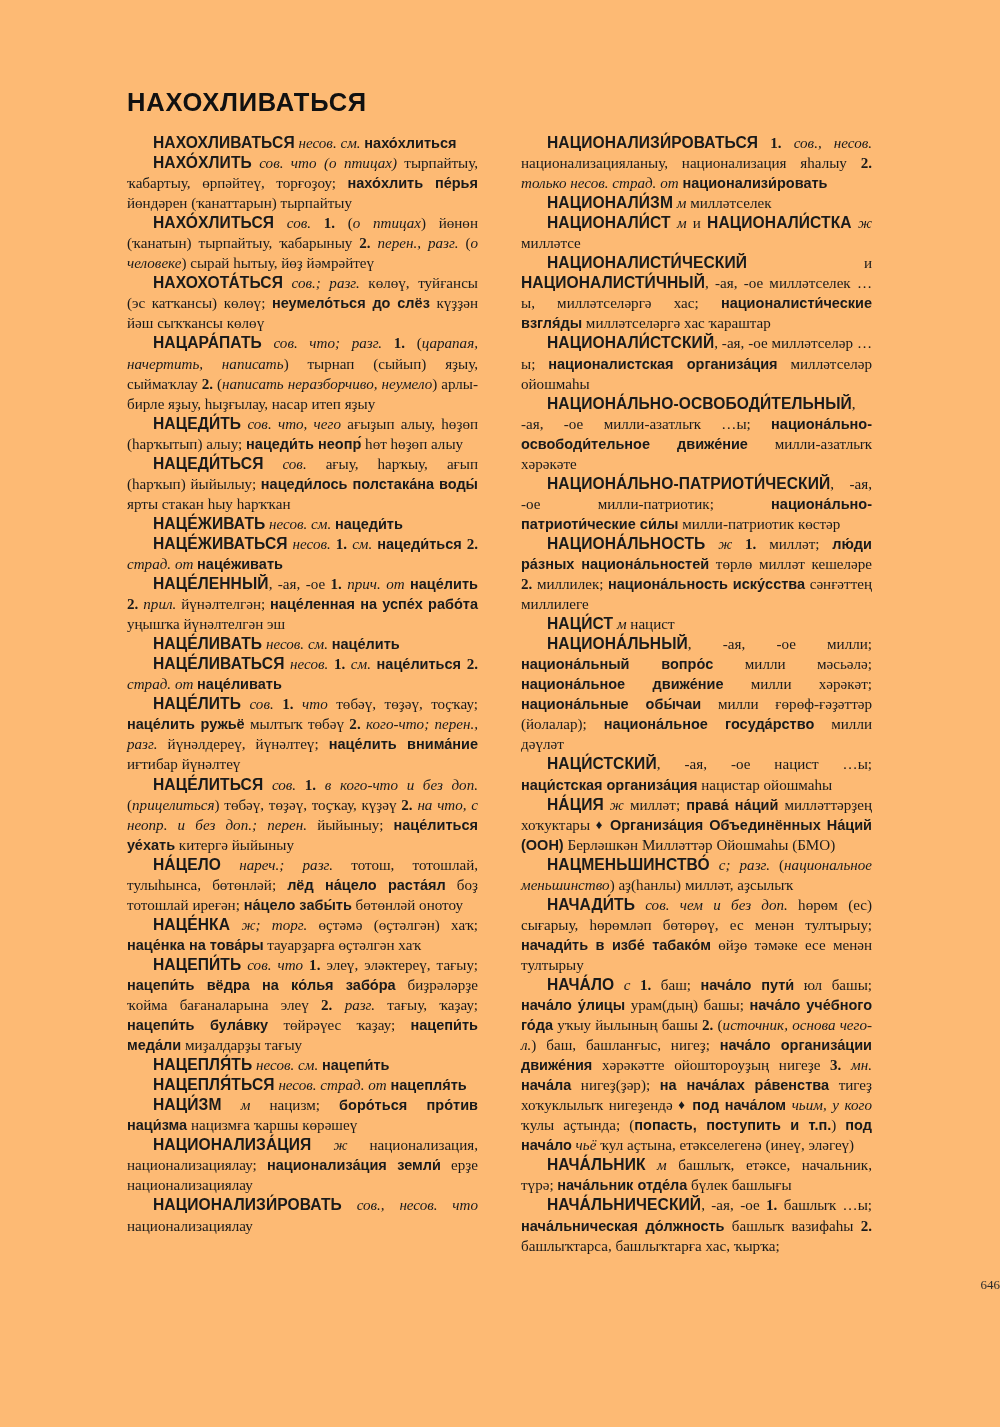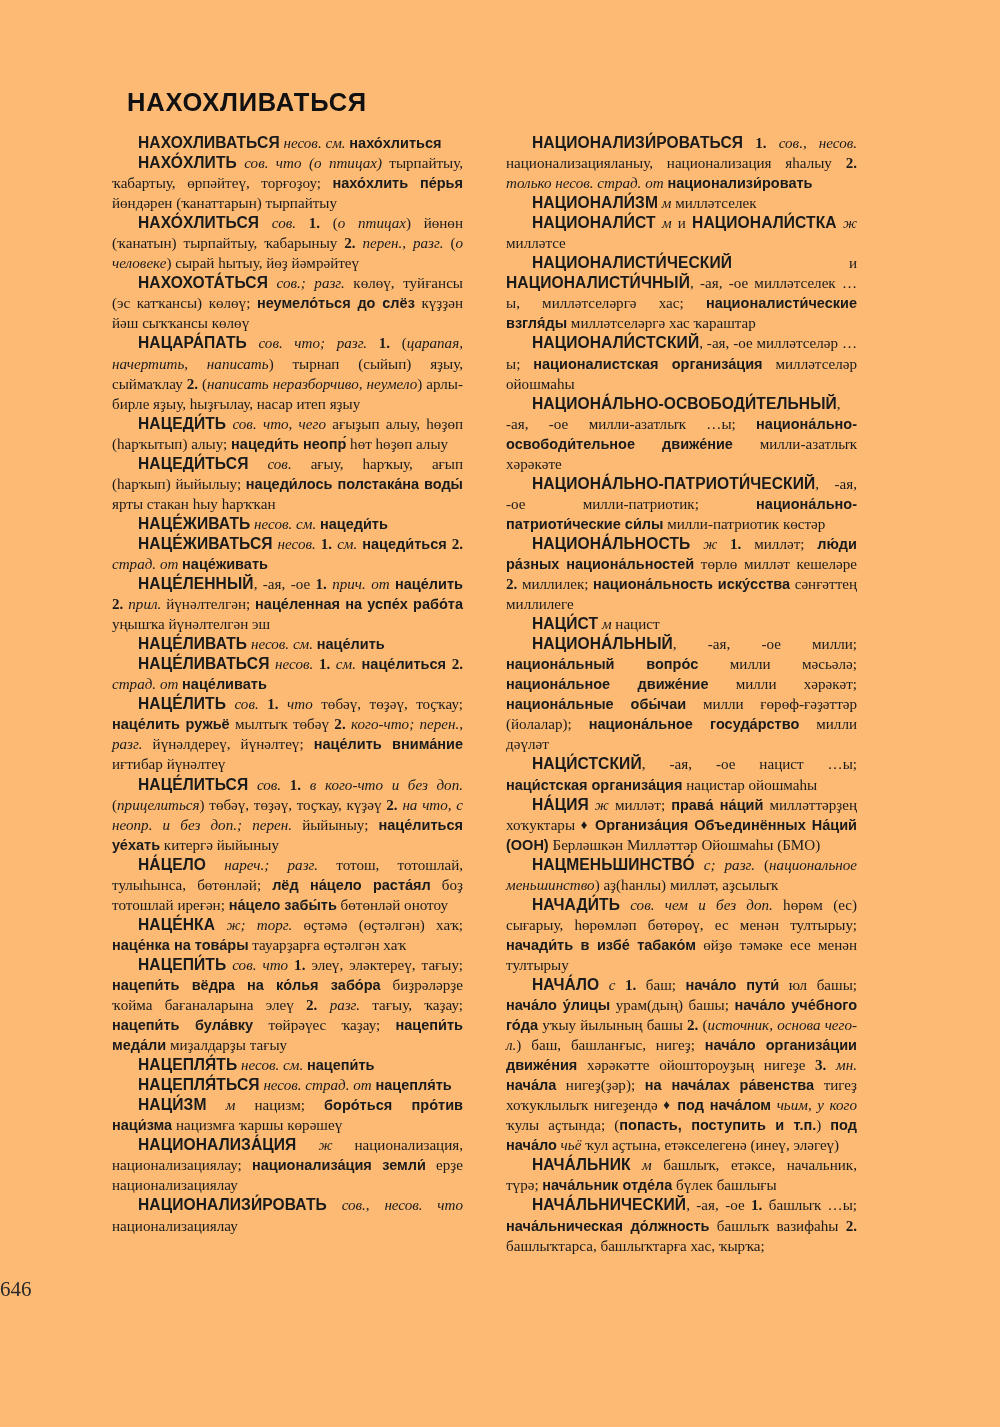--- a/index.html
+++ b/index.html
@@ -28,21 +28,21 @@
     top: 88px;
     font-size: 25.5px;
     font-weight: bold;
     letter-spacing: 0.8px;
     font-family: "Liberation Sans", "DejaVu Sans", sans-serif;
     color: #111;
     white-space: nowrap;
   }
   .columns {
     position: absolute;
-    left: 112px;
+    left: 127px;
     top: 133px;
     width: 746px;
     display: flex;
     gap: 43px;
   }
   .col {
     width: 351px;
     font-size: 15.1px;
     line-height: 20.05px;
     text-align: justify;
@@ -78,22 +78,22 @@
   }
   .diamond {
     font-size: 13px;
     vertical-align: 1px;
   }
   .folio {
     position: absolute;
     top: 1277px;
     left: 0;
     width: 1000px;
-    text-align: left;
-    font-size: 21px;
+    text-align: right;
+    font-size: 13px;
     font-family: "Liberation Serif", "DejaVu Serif", serif;
     color: #2a2a2a;
   }
 </style>
 </head>
 <body>
 
 <div class="page">
 
   <div class="running-head">НАХОХЛИВАТЬСЯ</div>

